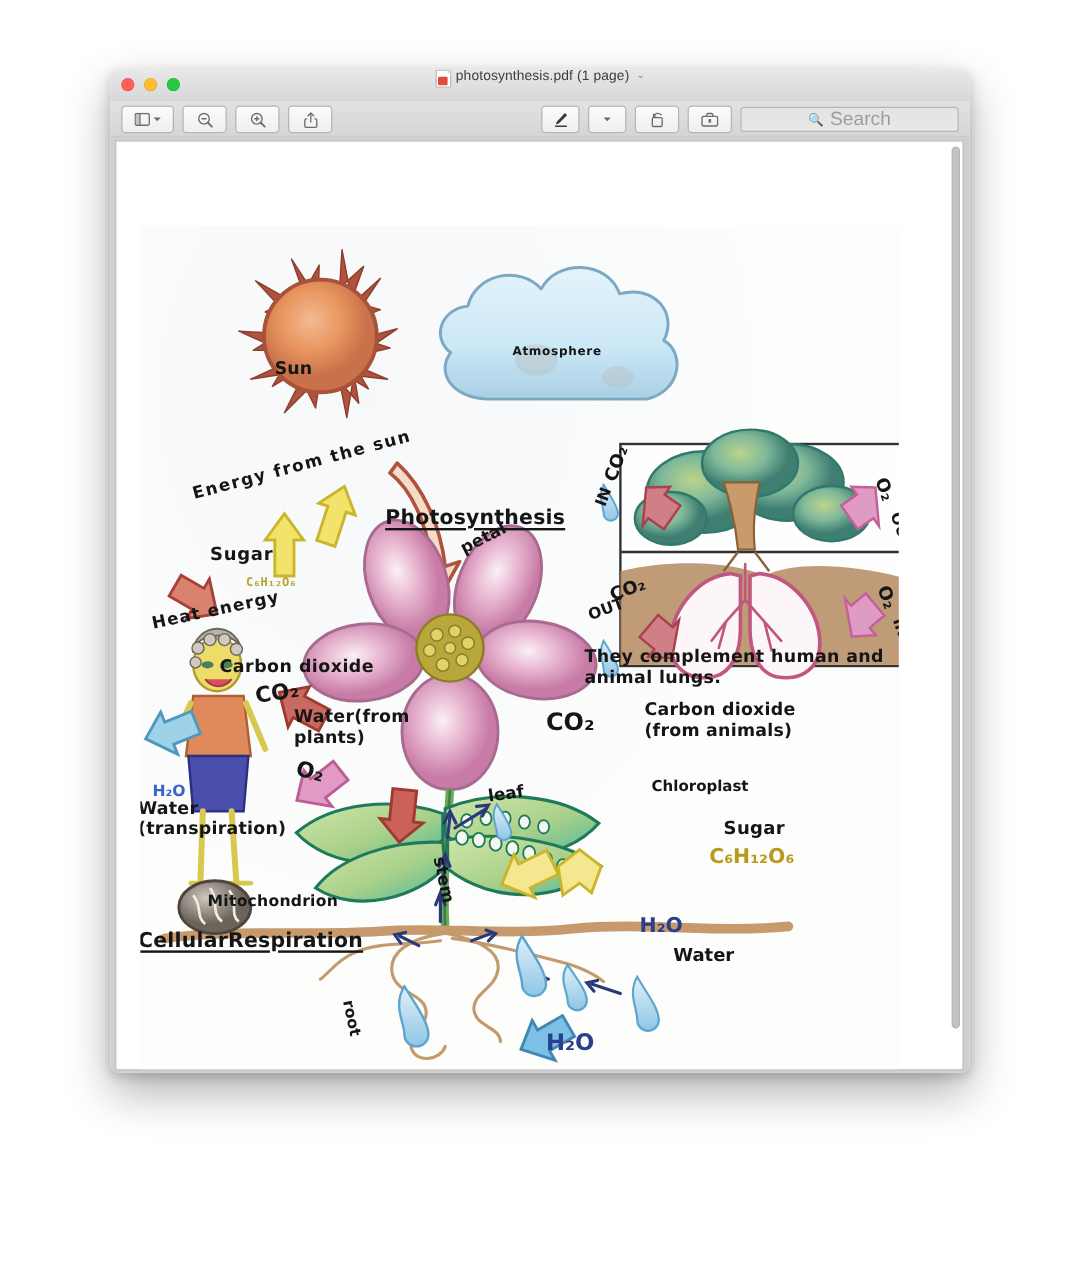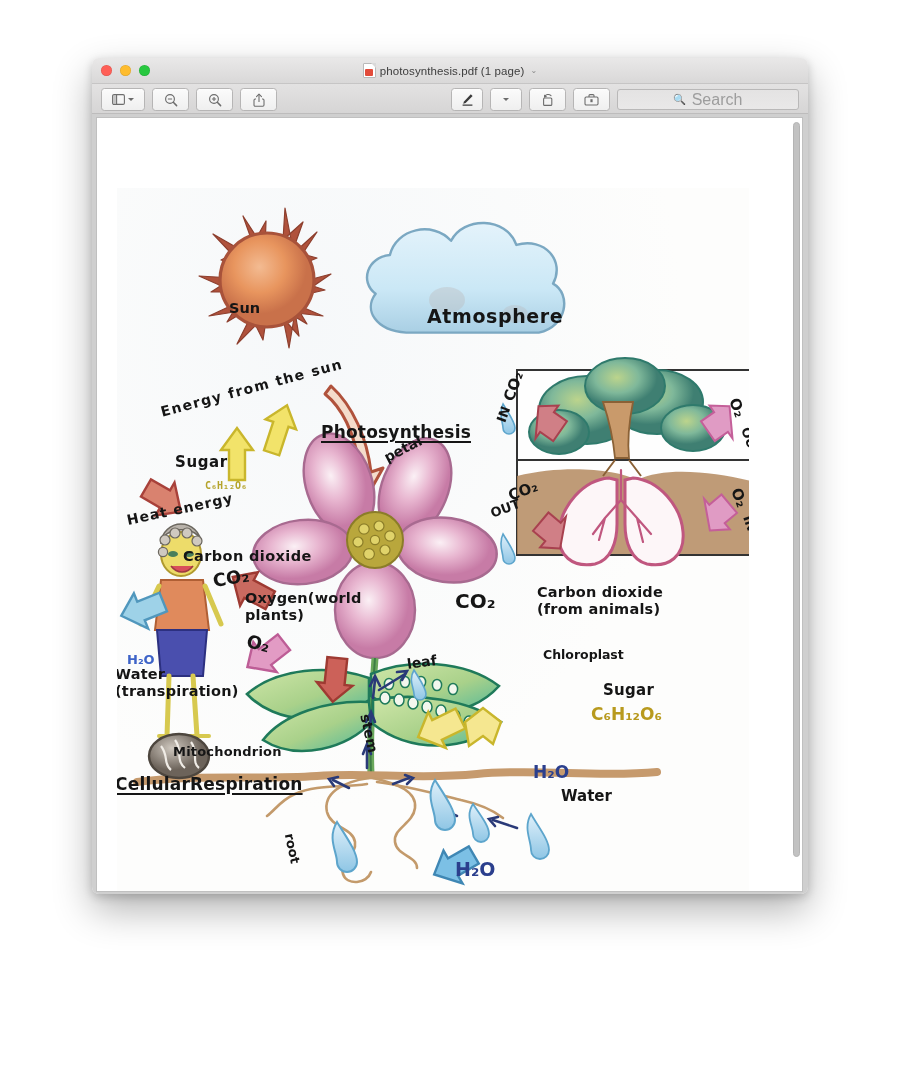--- a/index.html
+++ b/index.html
@@ -16,21 +16,21 @@
   
   #titlebar{position:relative;height:25px;
     background:linear-gradient(#e9e8e8,#d9d8d8);
     border-bottom:1px solid #c6c5c5;}
   .lights{position:absolute;left:9px;top:7px;display:flex;gap:8px;}
   .light{width:11px;height:11px;border-radius:50%;}
   .l-red{background:#ff5f57;box-shadow:inset 0 0 0 .5px rgba(0,0,0,.13);}
   .l-yel{background:#febc2e;box-shadow:inset 0 0 0 .5px rgba(0,0,0,.13);}
   .l-grn{background:#28c840;box-shadow:inset 0 0 0 .5px rgba(0,0,0,.13);}
   #title-wrap{position:absolute;left:0;right:0;top:0;height:25px;
-    display:flex;align-items:center;justify-content:center;gap:4px;}
+    display:flex;justify-content:center;gap:4px;}
   .pdf-badge{width:11px;height:13px;position:relative;display:inline-block;
      background:#fff;border:1px solid #b9b9b9;border-radius:1px;}
   .pdf-badge::before{content:"";position:absolute;right:-1px;top:-1px;
      border-width:0 5px 5px 0;border-style:solid;border-color:transparent #d9d9d9 transparent transparent;}
   .pdf-badge::after{content:"";position:absolute;left:1px;bottom:1px;width:8px;height:7px;
      background:#e24b3a;border-radius:1px;}
   #title-text{font-size:11.5px;color:#3d3d3d;letter-spacing:.1px;}
   .title-chev{font-size:8px;color:#8a8a8a;margin-left:2px;}
 
   
@@ -384,32 +384,32 @@
           <path d="M220 634 C230 650 240 664 240 674 a10 10 0 0 1-20 0 C220 664 210 650 220 634Z" fill="url(#gdrop)" stroke="#5da5cc" stroke-width="2"></path>
           <path d="M297 482 C303 492 309 500 309 506 a6 6 0 0 1-12 0 C297 500 291 492 297 482Z" fill="url(#gdrop)" stroke="#5da5cc" stroke-width="1.6"></path>
 
           <path d="M316 676 L336 660 L336 669 L360 669 L360 689 L336 689 L336 698 Z" fill="#7cc0e5" stroke="#3f87b4" stroke-width="2.4" transform="rotate(-30 336 679)"></path>
         </svg>
 
         <span class="lbl hand" style="left:112px;top:112px;font-size:14.5px;">Sun</span>
 
         <span class="lbl hand rot" style="left:44px;top:216px;font-size:14px;letter-spacing:1.4px;transform:rotate(-15deg);">Energy from the sun</span>
 
-        <span class="lbl hand" style="left:310px;top:117px;font-size:19px;letter-spacing:.6px;text-align:center;">Atmosphere</span>
+        <span class="lbl hand" style="left:310px;top:100px;font-size:10px;letter-spacing:.6px;text-align:center;">Atmosphere</span>
 
         <span class="lbl hand" style="left:58px;top:266px;font-size:15px;letter-spacing:.6px;">Sugar</span>
         <span class="lbl" style="left:88px;top:292px;font-size:10px;color:#b5a42c;font-weight:700;">C₆H₁₂O₆</span>
 
         <span class="lbl hand rot" style="left:10px;top:324px;font-size:14px;letter-spacing:1px;transform:rotate(-12deg);">Heat energy</span>
 
         <span class="lbl hand" style="left:66px;top:360px;font-size:14.5px;letter-spacing:.4px;">Carbon dioxide</span>
 
         <span class="lbl hand rot" style="left:96px;top:382px;font-size:18px;transform:rotate(-9deg);">CO₂</span>
 
-        <span class="lbl hand" style="left:128px;top:402px;font-size:14.5px;letter-spacing:.2px;">Oxygen(world
+        <span class="lbl hand" style="left:128px;top:402px;font-size:14.5px;letter-spacing:.2px;">Water(from
 plants)</span>
 
         <span class="lbl hand rot" style="left:130px;top:442px;font-size:18px;transform:rotate(14deg);">O₂</span>
 
         <span class="lbl hand" style="left:10px;top:464px;font-size:13px;color:#3d63c8;">H₂O</span>
 
         <span class="lbl hand" style="left:-2px;top:478px;font-size:14.5px;letter-spacing:.2px;">Water
 (transpiration)</span>
 
         <span class="lbl hand" style="left:56px;top:556px;font-size:13px;letter-spacing:.2px;">Mitochondrion</span>
@@ -434,20 +434,22 @@
         <span class="lbl hand" style="left:394px;top:460px;font-size:12.5px;margin-left:32px;">Chloroplast</span>
 
         <span class="lbl hand" style="left:486px;top:494px;font-size:15px;letter-spacing:.3px;">Sugar</span>
         <span class="lbl hand" style="left:474px;top:516px;font-size:17px;color:#b89a1e;">C₆H₁₂O₆</span>
 
         <span class="lbl hand" style="left:416px;top:574px;font-size:17px;color:#2b3f8d;">H₂O</span>
         <span class="lbl hand" style="left:444px;top:600px;font-size:15px;">Water</span>
 
         <span class="lbl hand" style="left:338px;top:670px;font-size:19px;color:#2b3f8d;">H₂O</span>
 
+        <span class="lbl hand" style="left:370px;top:352px;font-size:14.5px;letter-spacing:.3px;">They complement human and
+animal lungs.</span>
 
         <span class="lbl hand rot" style="left:392px;top:204px;font-size:15px;transform:rotate(-70deg);">CO₂</span>
         <span class="lbl hand rot" style="left:384px;top:226px;font-size:13px;transform:rotate(-70deg);">IN</span>
 
         <span class="lbl hand rot" style="left:616px;top:202px;font-size:15px;transform:rotate(70deg);">O₂</span>
         <span class="lbl hand rot" style="left:628px;top:232px;font-size:13px;transform:rotate(70deg);">OUT</span>
 
         <span class="lbl hand rot" style="left:392px;top:300px;font-size:15px;transform:rotate(-20deg);">CO₂</span>
         <span class="lbl hand rot" style="left:374px;top:318px;font-size:13px;transform:rotate(-20deg);">OUT</span>
 

